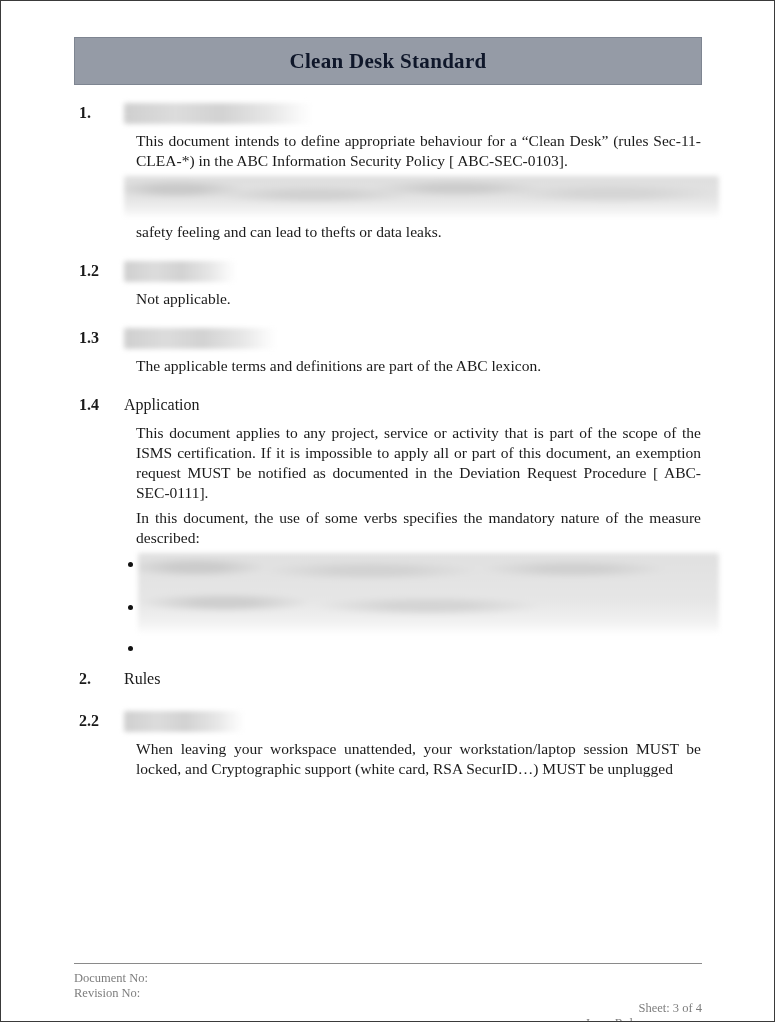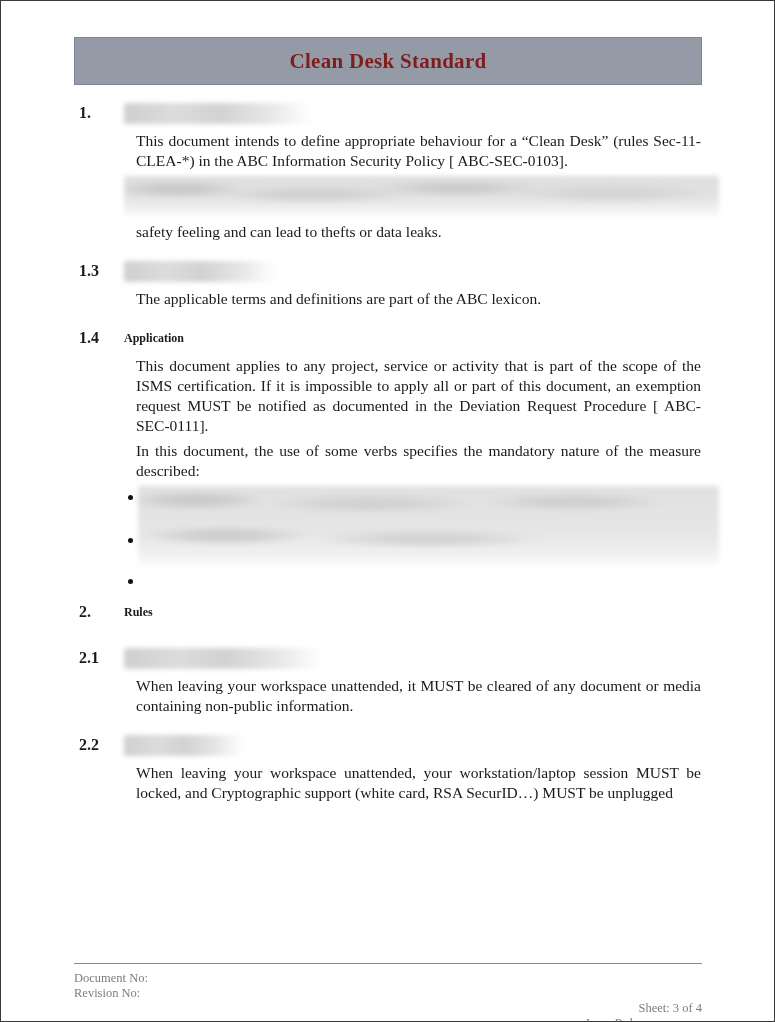--- a/index.html
+++ b/index.html
@@ -16,35 +16,35 @@
 
   
   .title-bar {
     position: absolute; left: 73px; top: 36px;
     width: 628px; height: 48px;
     background: #959ba6;
     border: 1px solid #7e8591;
     display: flex; align-items: center; justify-content: center;
   }
   .title-bar h1 {
-    margin: 0; color: #7f1d1d;
+    margin: 0; color: #0f172a;
     font-size: 21px; font-weight: bold; letter-spacing: .3px;
   }
 
   
   .content {
     position: absolute; left: 78px; top: 84px; width: 622px;
   }
   .sec { display: grid; grid-template-columns: 45px 1fr; margin-top: 13px; }
   .sec.first { margin-top: 17px; }
   .sec.rules { margin-top: 12px; }
   .sec.s21  { margin-top: 17px; }
   .sec-num { font-weight: bold; font-size: 16px; line-height: 22px; }
   .sec-heading {
-    font-weight: bold; font-size: 12px; line-height: 22px;
+    font-weight: normal; font-size: 16px; line-height: 22px;
     margin: 0 0 7px 0;
   }
   p.body {
     font-size: 15.5px; line-height: 20px;
     margin: 0 0 5px 12px; text-align: justify;
   }
 
   
   .redact-heading {
     height: 21px; margin: 1px 0 7px 0; border-radius: 2px;
@@ -111,20 +111,27 @@
     <span class="sec-num">1.</span>
     <div class="sec-body">
       <div class="redact-heading w185"></div>
       <p class="body">This document intends to define appropriate behaviour for a “Clean Desk” (rules Sec-11-CLEA-*) in the ABC Information Security Policy [ ABC-SEC-0103].</p>
       <div class="redact-par"></div>
       <p class="body">safety feeling and can lead to thefts or data leaks.</p>
     </div>
   </section>
 
 
+  <section class="sec">
+    <span class="sec-num">1.2</span>
+    <div class="sec-body">
+      <div class="redact-heading w110"></div>
+      <p class="body">Not applicable.</p>
+    </div>
+  </section>
 
   <section class="sec">
     <span class="sec-num">1.3</span>
     <div class="sec-body">
       <div class="redact-heading w150"></div>
       <p class="body">The applicable terms and definitions are part of the ABC lexicon.</p>
     </div>
   </section>
 
   <section class="sec">
@@ -144,27 +151,20 @@
     </div>
   </section>
 
   <section class="sec rules">
     <span class="sec-num">2.</span>
     <div class="sec-body">
       <h2 class="sec-heading">Rules</h2>
     </div>
   </section>
 
-  <section class="sec s21">
-    <span class="sec-num">2.1</span>
-    <div class="sec-body">
-      <div class="redact-heading w195"></div>
-      <p class="body">When leaving your workspace unattended, it MUST be cleared of any document or media containing non-public information.</p>
-    </div>
-  </section>
 
   <section class="sec">
     <span class="sec-num">2.2</span>
     <div class="sec-body">
       <div class="redact-heading w118"></div>
       <p class="body">When leaving your workspace unattended, your workstation/laptop session MUST be locked, and Cryptographic support (white card, RSA SecurID…) MUST be unplugged</p>
     </div>
   </section>
 
 </main>

